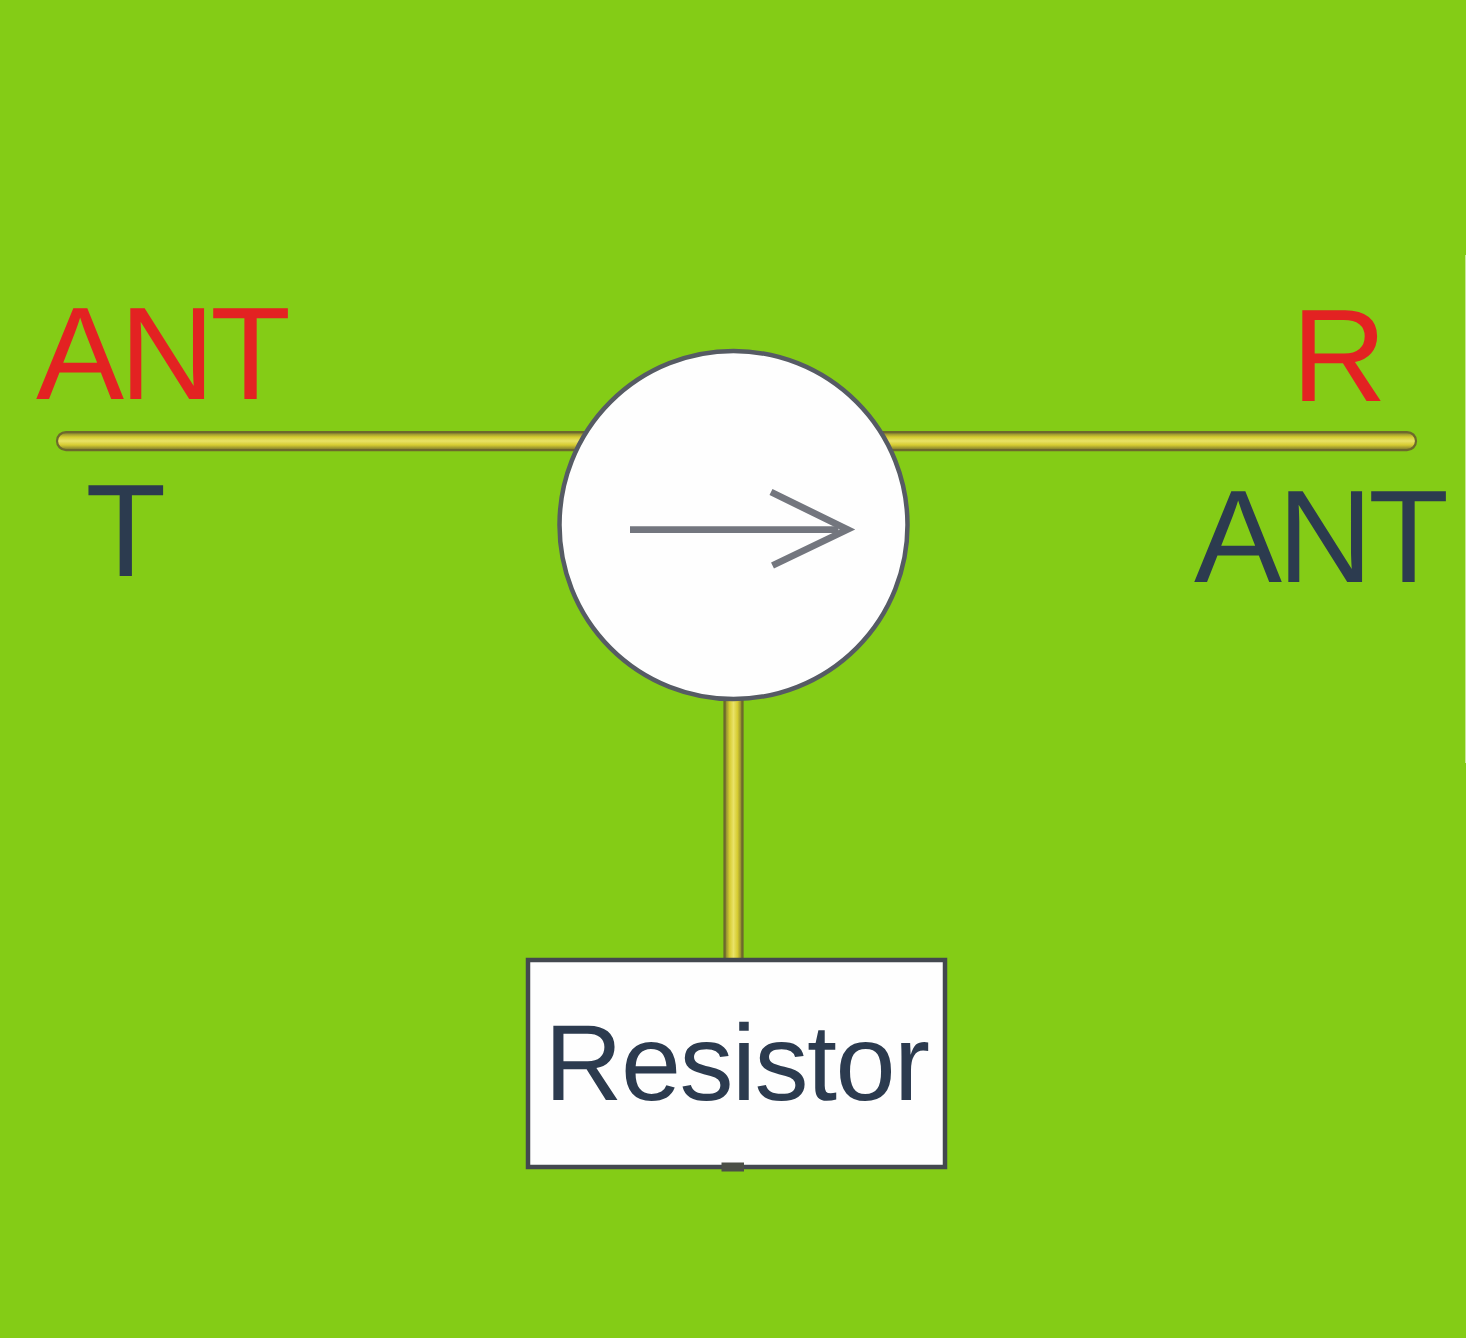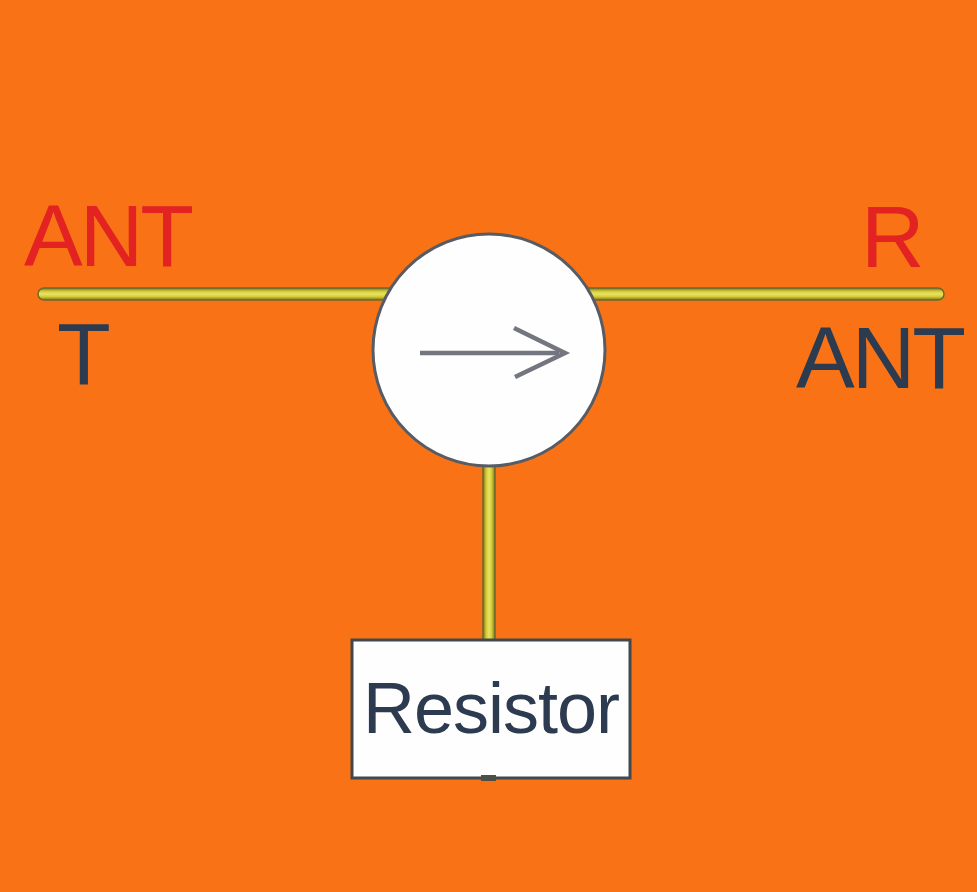--- a/index.html
+++ b/index.html
@@ -4,21 +4,21 @@
 <style>
   html, body {
     margin: 0;
     padding: 0;
     background: #ffffff;
   }
   .canvas {
     position: relative;
     width: 977px;
     height: 892px;
-    background: #f97316;
+    background: #84cc16;
     overflow: hidden;
     font-family: "Liberation Sans", sans-serif;
     text-decoration: underline;
   }
   svg { display: block; }
   .port-label {
     font-family: "Liberation Sans", sans-serif;
     font-size: 88px;
     letter-spacing: -3px;
     font-weight: 400;

